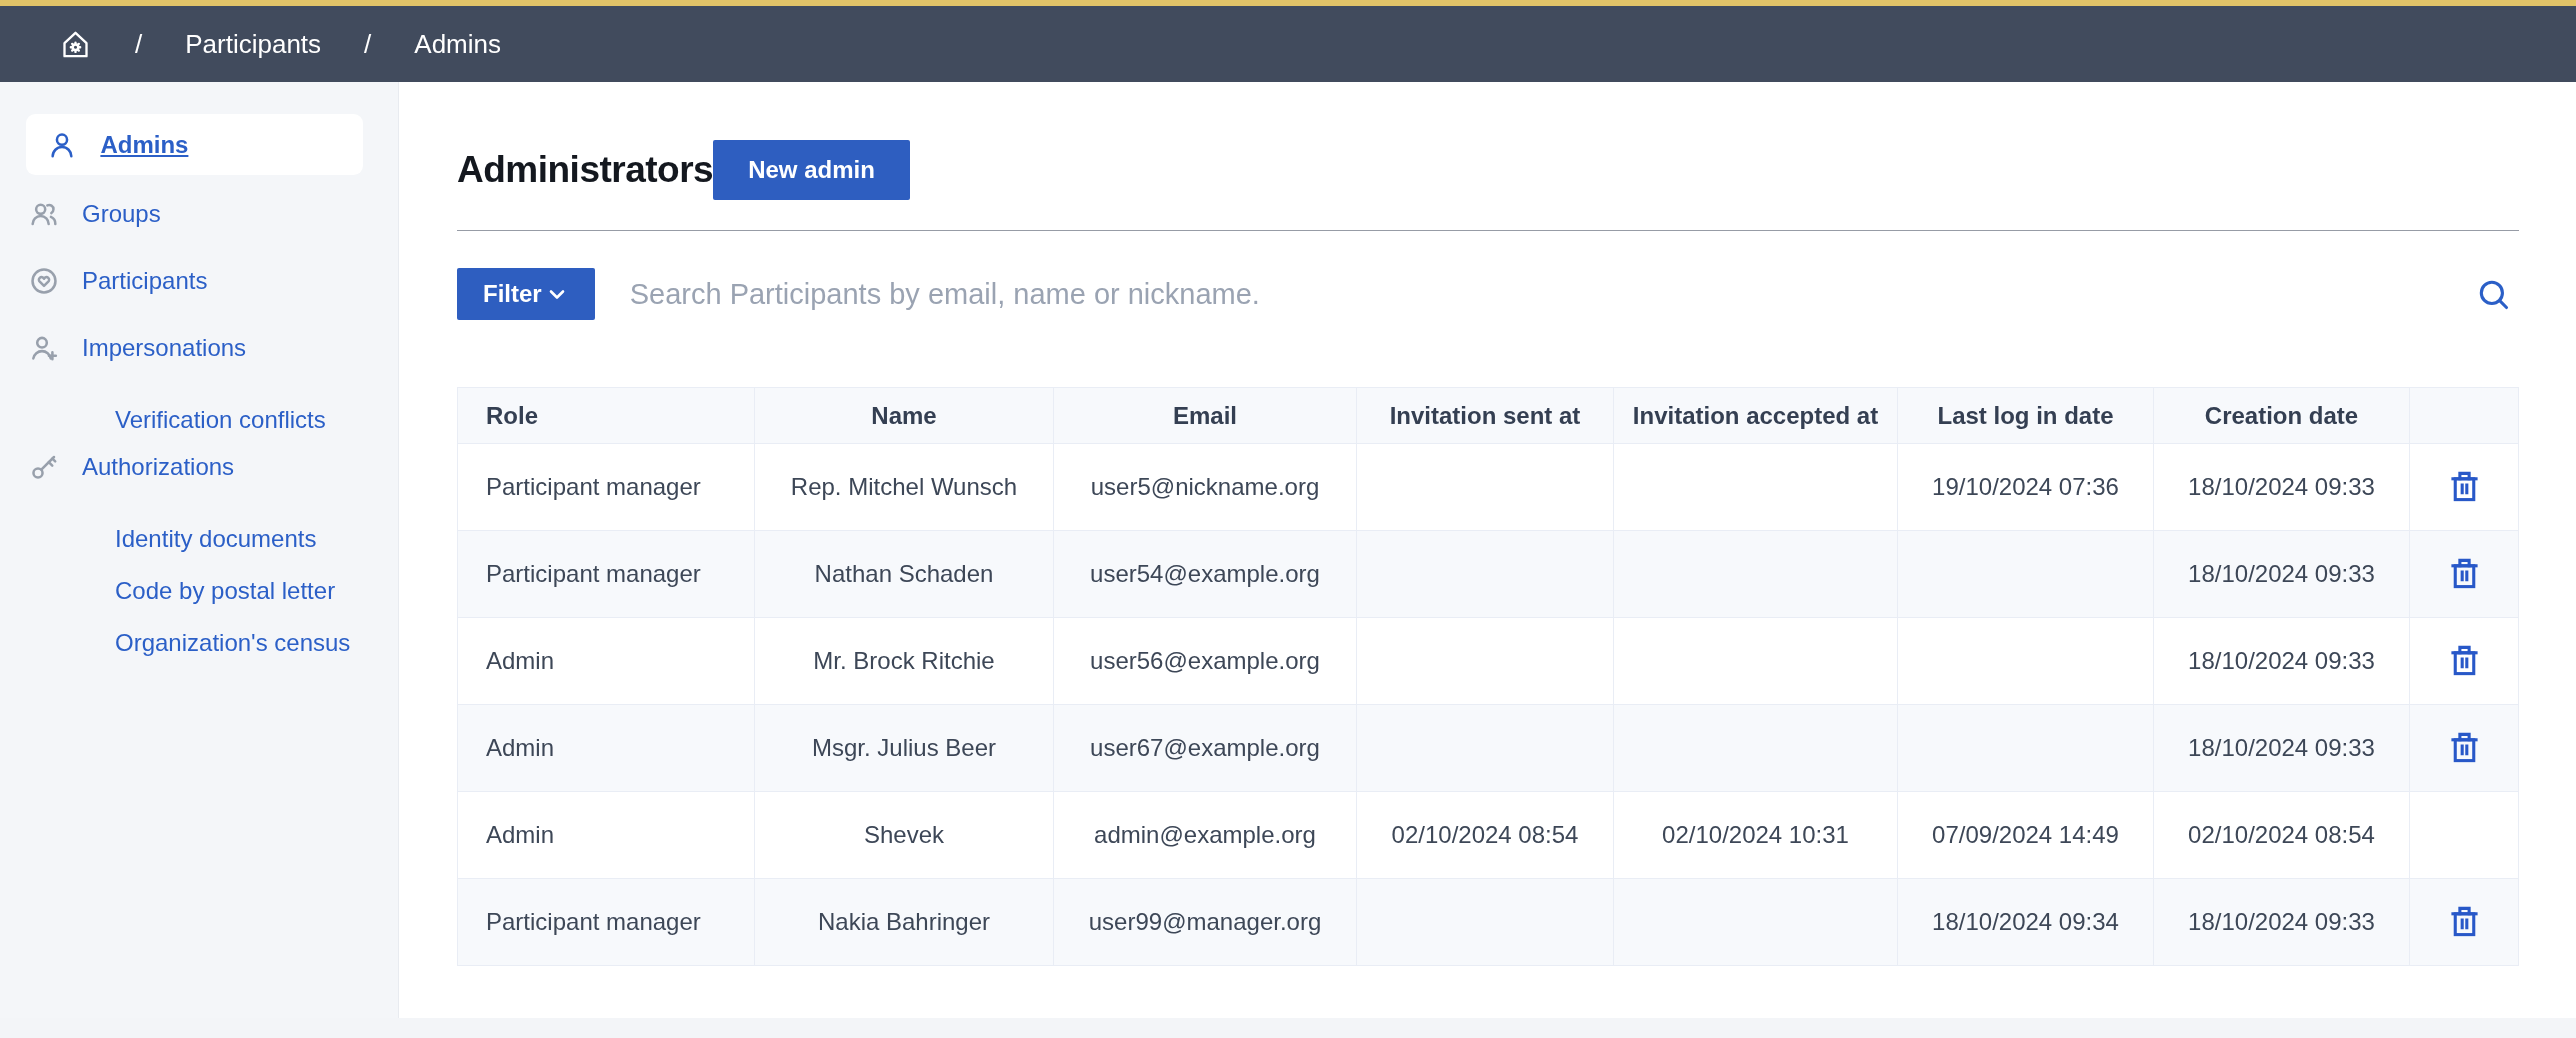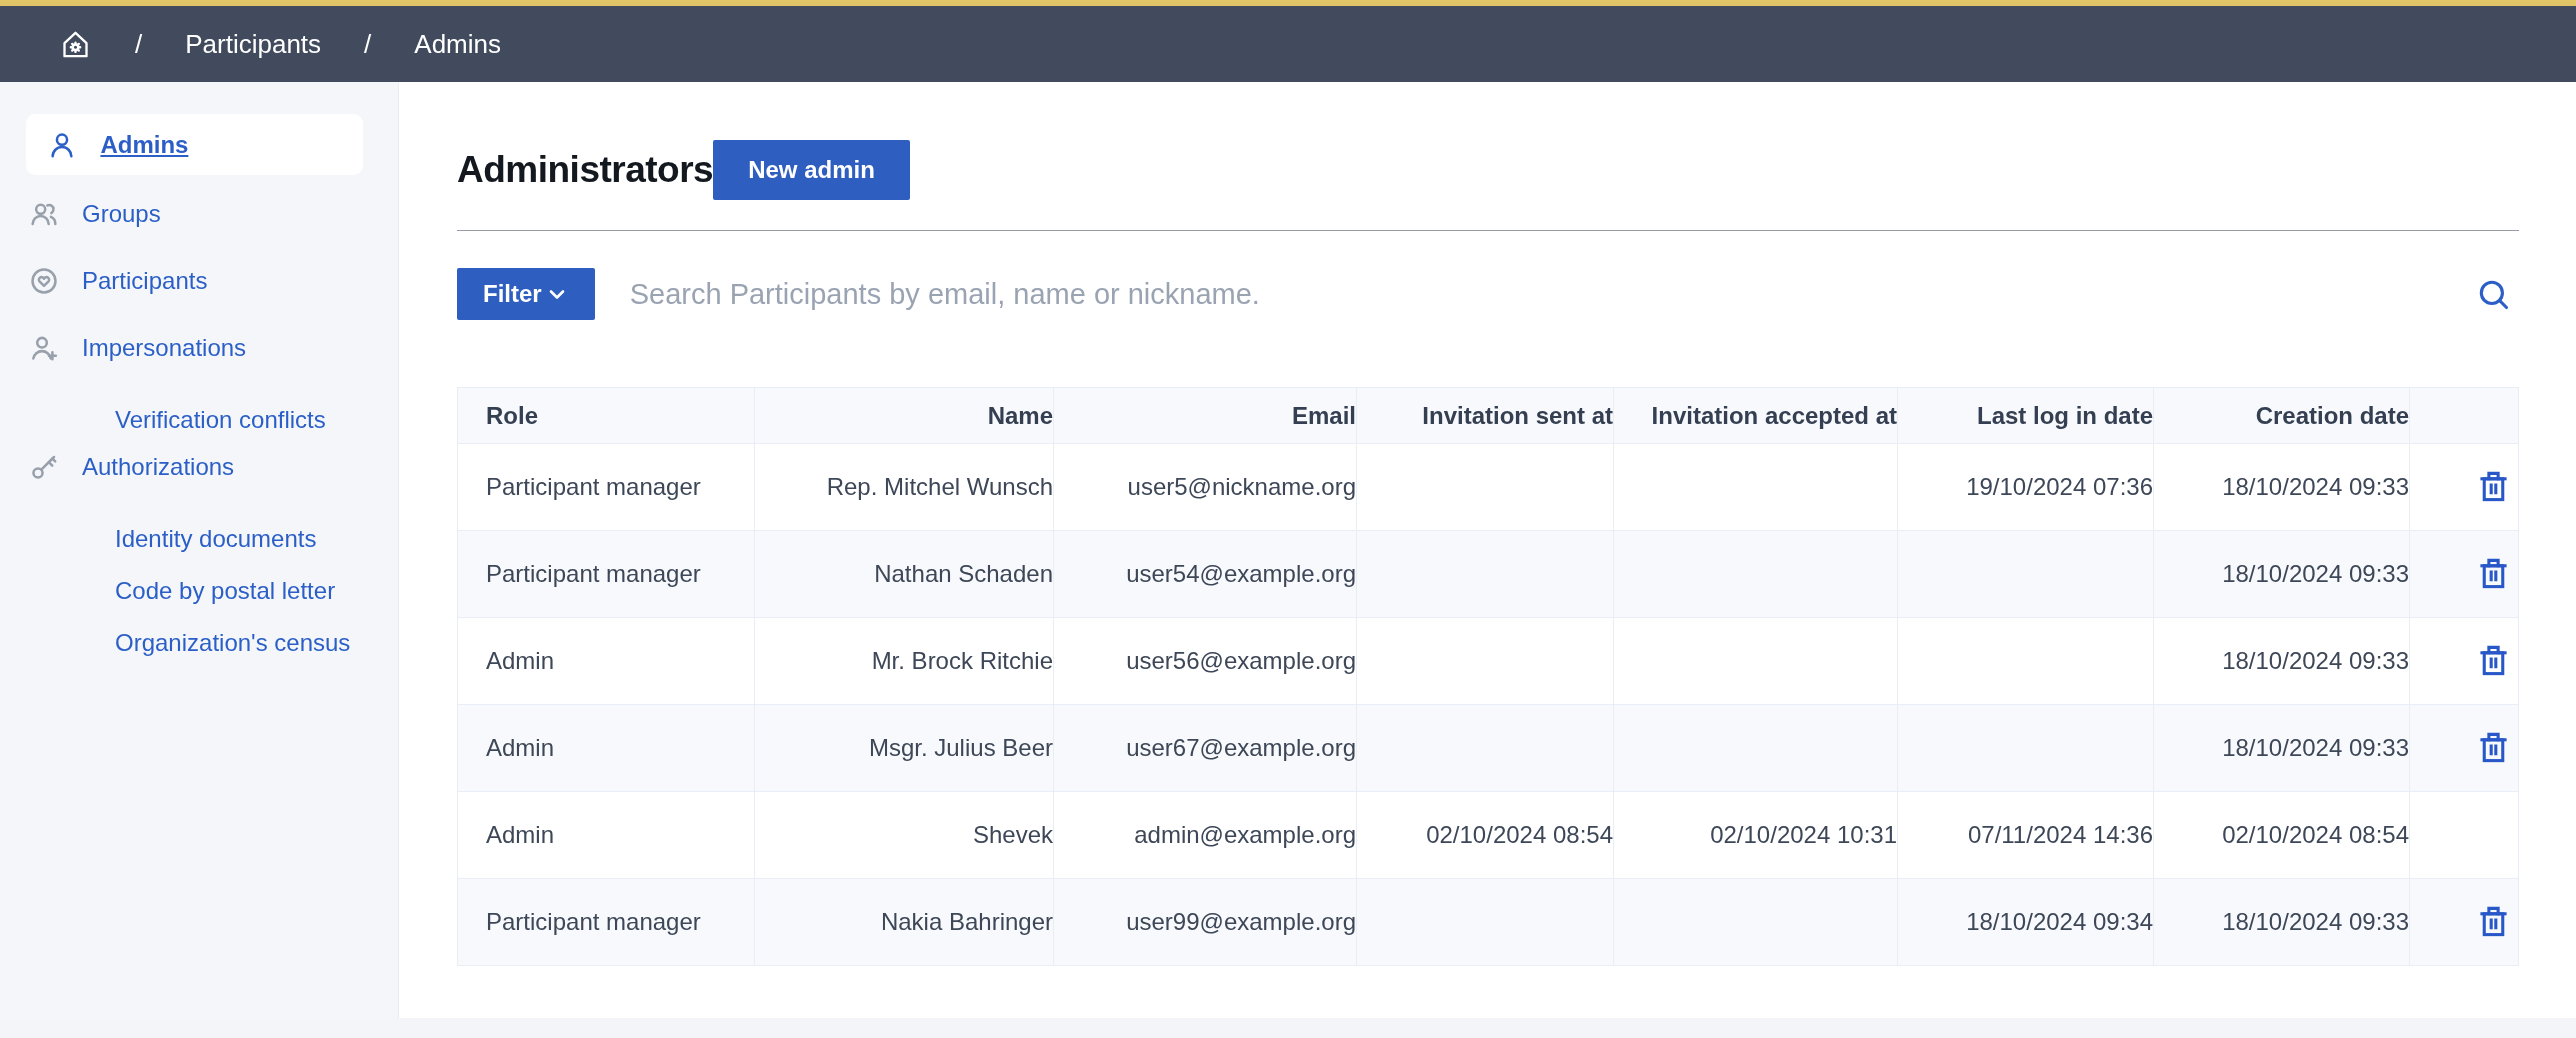--- a/index.html
+++ b/index.html
@@ -43,21 +43,21 @@
   .filter-btn { height:52px; padding:0 26px; display:flex; align-items:center; gap:3px; flex:none; }
   .search-input { flex:1; border:none; outline:none; background:transparent;
     font-size:29px; color:#14532d; padding-left:35px; font-family:inherit; height:52px; }
   .search-input::placeholder { color:#9aa3b2; opacity:1; }
   .search-btn { background:none; border:none; cursor:pointer; width:52px; height:52px;
     display:flex; align-items:center; justify-content:center; flex:none; }
 
   
   .admins-table { margin-top:67px; width:100%; border-collapse:collapse; table-layout:fixed;
     border:0.9px solid #e7ebf3; font-size:24px; color:#3d4757; }
-  .admins-table th, .admins-table td { border:0.9px solid #e9edf5; text-align:right; vertical-align:middle; }
+  .admins-table th, .admins-table td { border:0.9px solid #e9edf5; text-align:center; vertical-align:middle; }
   .admins-table thead tr { height:56px; background:#f7f9fc; }
   .admins-table th { font-weight:bold; color:#343f52; }
   .admins-table tbody tr { height:87px; background:#ffffff; }
   .admins-table tbody tr:nth-child(even) { background:#f7f9fc; }
   .admins-table th:first-child, .admins-table td:first-child { text-align:left; padding-left:28px; }
   .del-btn { background:none; border:none; cursor:pointer; padding:5.6px; line-height:0; }
 </style>
 </head>
 <body>
 
@@ -281,28 +281,28 @@
     </span>
   </button>
 </td>
           </tr>
           <tr>
             <td>Admin</td>
             <td>Shevek</td>
             <td>admin@example.org</td>
             <td>02/10/2024 08:54</td>
             <td>02/10/2024 10:31</td>
-            <td>07/11/2024 14:36</td>
+            <td>07/09/2024 14:49</td>
             <td>02/10/2024 08:54</td>
             <td></td>
           </tr>
           <tr>
             <td>Participant manager</td>
             <td>Nakia Bahringer</td>
-            <td>user99@example.org</td>
+            <td>user99@manager.org</td>
             <td></td>
             <td></td>
             <td>18/10/2024 09:34</td>
             <td>18/10/2024 09:33</td>
             <td>
   <button class="del-btn">
     <span style="line-height:0;">
       <svg width="37" height="39" viewBox="0 0 24 24" fill="none" stroke="#2858c8" stroke-width="2" stroke-linecap="square">
         <path d="M4.5 7h15"></path>
                     <path d="M9 7V3.5h6V7"></path>

